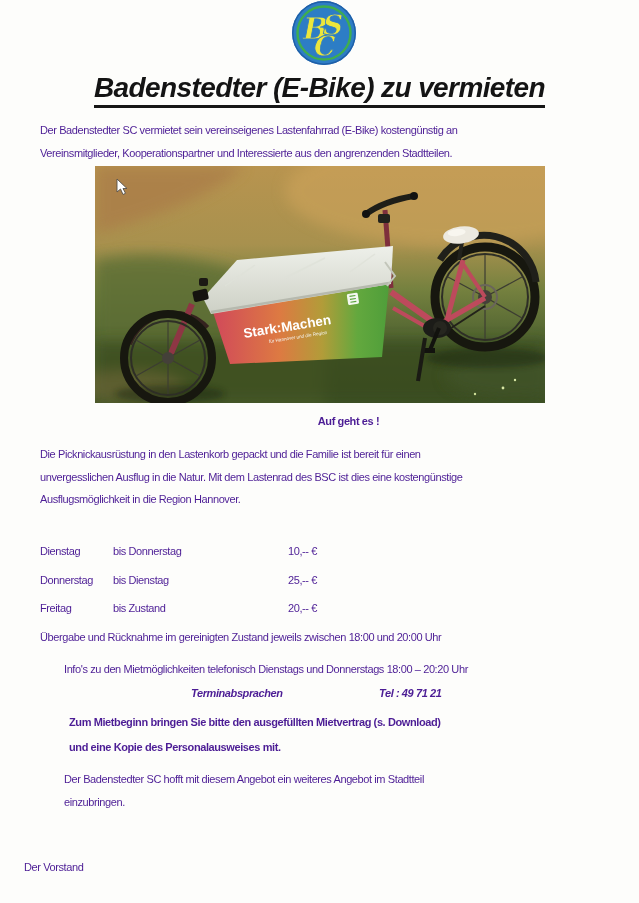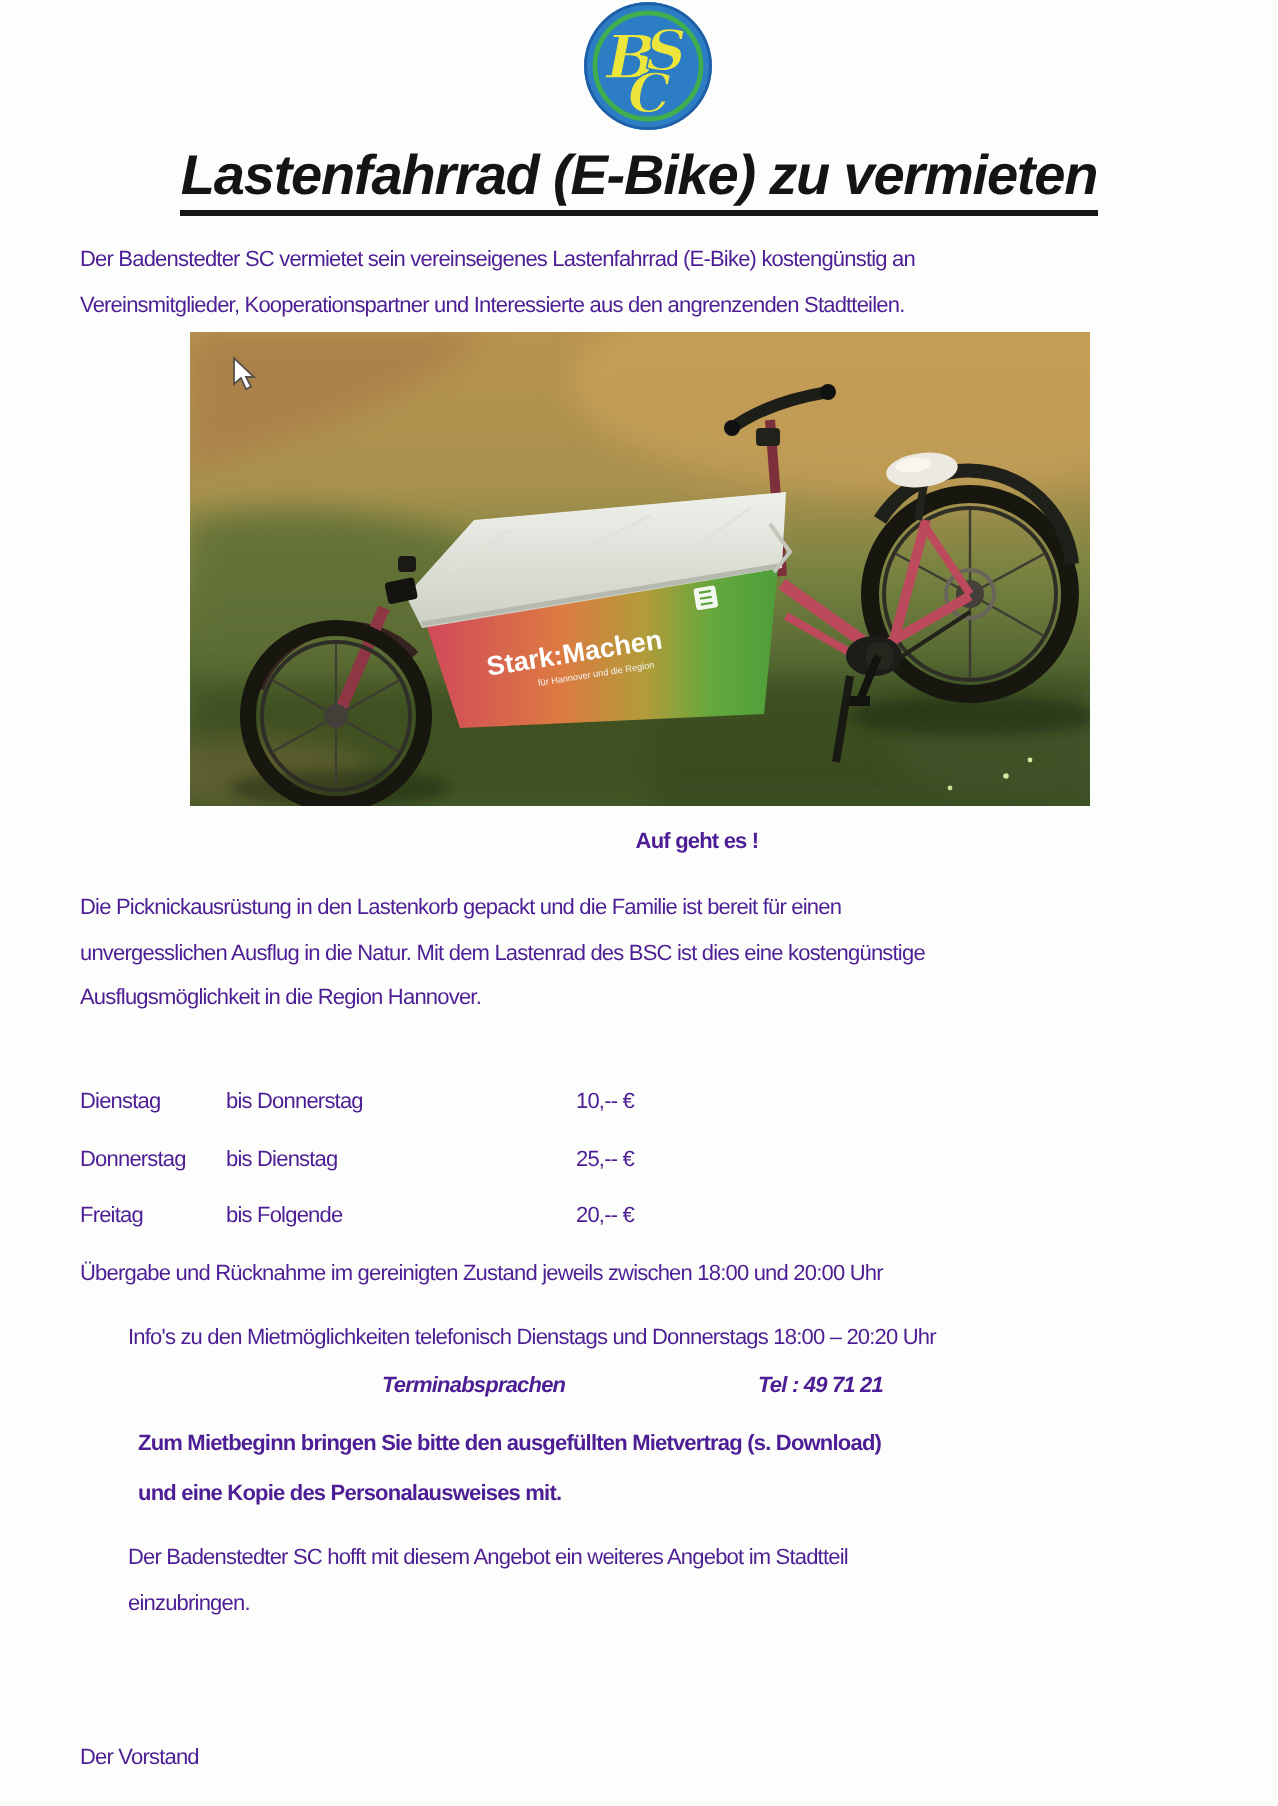--- a/index.html
+++ b/index.html
@@ -36,21 +36,21 @@
       <circle cx="33" cy="33" r="26.5" fill="none" stroke="#3fae4e" stroke-width="2.4"></circle>
       <g font-family="DejaVu Serif, serif" font-weight="bold" font-style="italic" fill="#ece63c" stroke="#2d7dc5" stroke-width="0.8">
         <text x="12" y="39" font-size="30">B</text>
         <text x="32" y="35" font-size="28">S</text>
         <text x="23" y="56" font-size="27">C</text>
       </g>
     </svg>
   </div>
 
   <div class="abs title" style="top:72px;left:0;">
-    <span class="underline">Lastenfahrrad (E-Bike) zu vermieten</span>
+    <span class="underline">Badenstedter (E-Bike) zu vermieten</span>
   </div>
 
   <div class="abs body-text" style="left:40px;top:119px;width:590px;">
     <div>Der Badenstedter SC vermietet sein vereinseigenes Lastenfahrrad (E-Bike) kostengünstig an</div>
     <div>Vereinsmitglieder, Kooperationspartner und Interessierte aus den angrenzenden Stadtteilen.</div>
   </div>
 
   <div class="abs photo-frame" style="left:95px;top:166px;">
     <svg width="450" height="237" viewBox="0 0 450 237">
       <defs>
@@ -190,21 +190,21 @@
       <span class="rent-col-to">bis Donnerstag</span>
       <span>10,-- €</span>
     </div>
     <div class="rent-row">
       <span class="rent-col-from">Donnerstag</span>
       <span class="rent-col-to">bis Dienstag</span>
       <span>25,-- €</span>
     </div>
     <div class="rent-row">
       <span class="rent-col-from">Freitag</span>
-      <span class="rent-col-to">bis Folgende</span>
+      <span class="rent-col-to">bis Zustand</span>
       <span>20,-- €</span>
     </div>
   </div>
 
   <div class="abs body-text" style="left:40px;top:626px;width:590px;">Übergabe und Rücknahme im gereinigten Zustand jeweils zwischen 18:00 und 20:00 Uhr</div>
 
   <div class="abs body-text" style="left:40px;top:658px;width:590px;margin-left:24px;">Info's zu den Mietmöglichkeiten telefonisch Dienstags und Donnerstags 18:00 – 20:20 Uhr</div>
 
   <div class="abs" style="left:0;top:682px;width:639px;height:20px;font-style:italic;">
     <span class="abs body-text bold" style="left:162px;top:0;">Terminabsprachen</span>
@@ -214,15 +214,15 @@
   <div class="abs body-text bold" style="left:40px;top:710px;width:590px;line-height:24.5px;">
     <div>Zum Mietbeginn bringen Sie bitte den ausgefüllten Mietvertrag (s. Download)</div>
     <div>und eine Kopie des Personalausweises mit.</div>
   </div>
 
   <div class="abs body-text" style="left:24px;top:768px;width:590px;margin-left:40px;">
     <div>Der Badenstedter SC hofft mit diesem Angebot ein weiteres Angebot im Stadtteil</div>
     <div>einzubringen.</div>
   </div>
 
-  <div class="abs body-text" style="left:40px;top:856px;margin-top:12px;">Der Vorstand</div>
+  <div class="abs body-text" style="left:24px;top:856px;">Der Vorstand</div>
 
 </div>
 
 </body></html>

